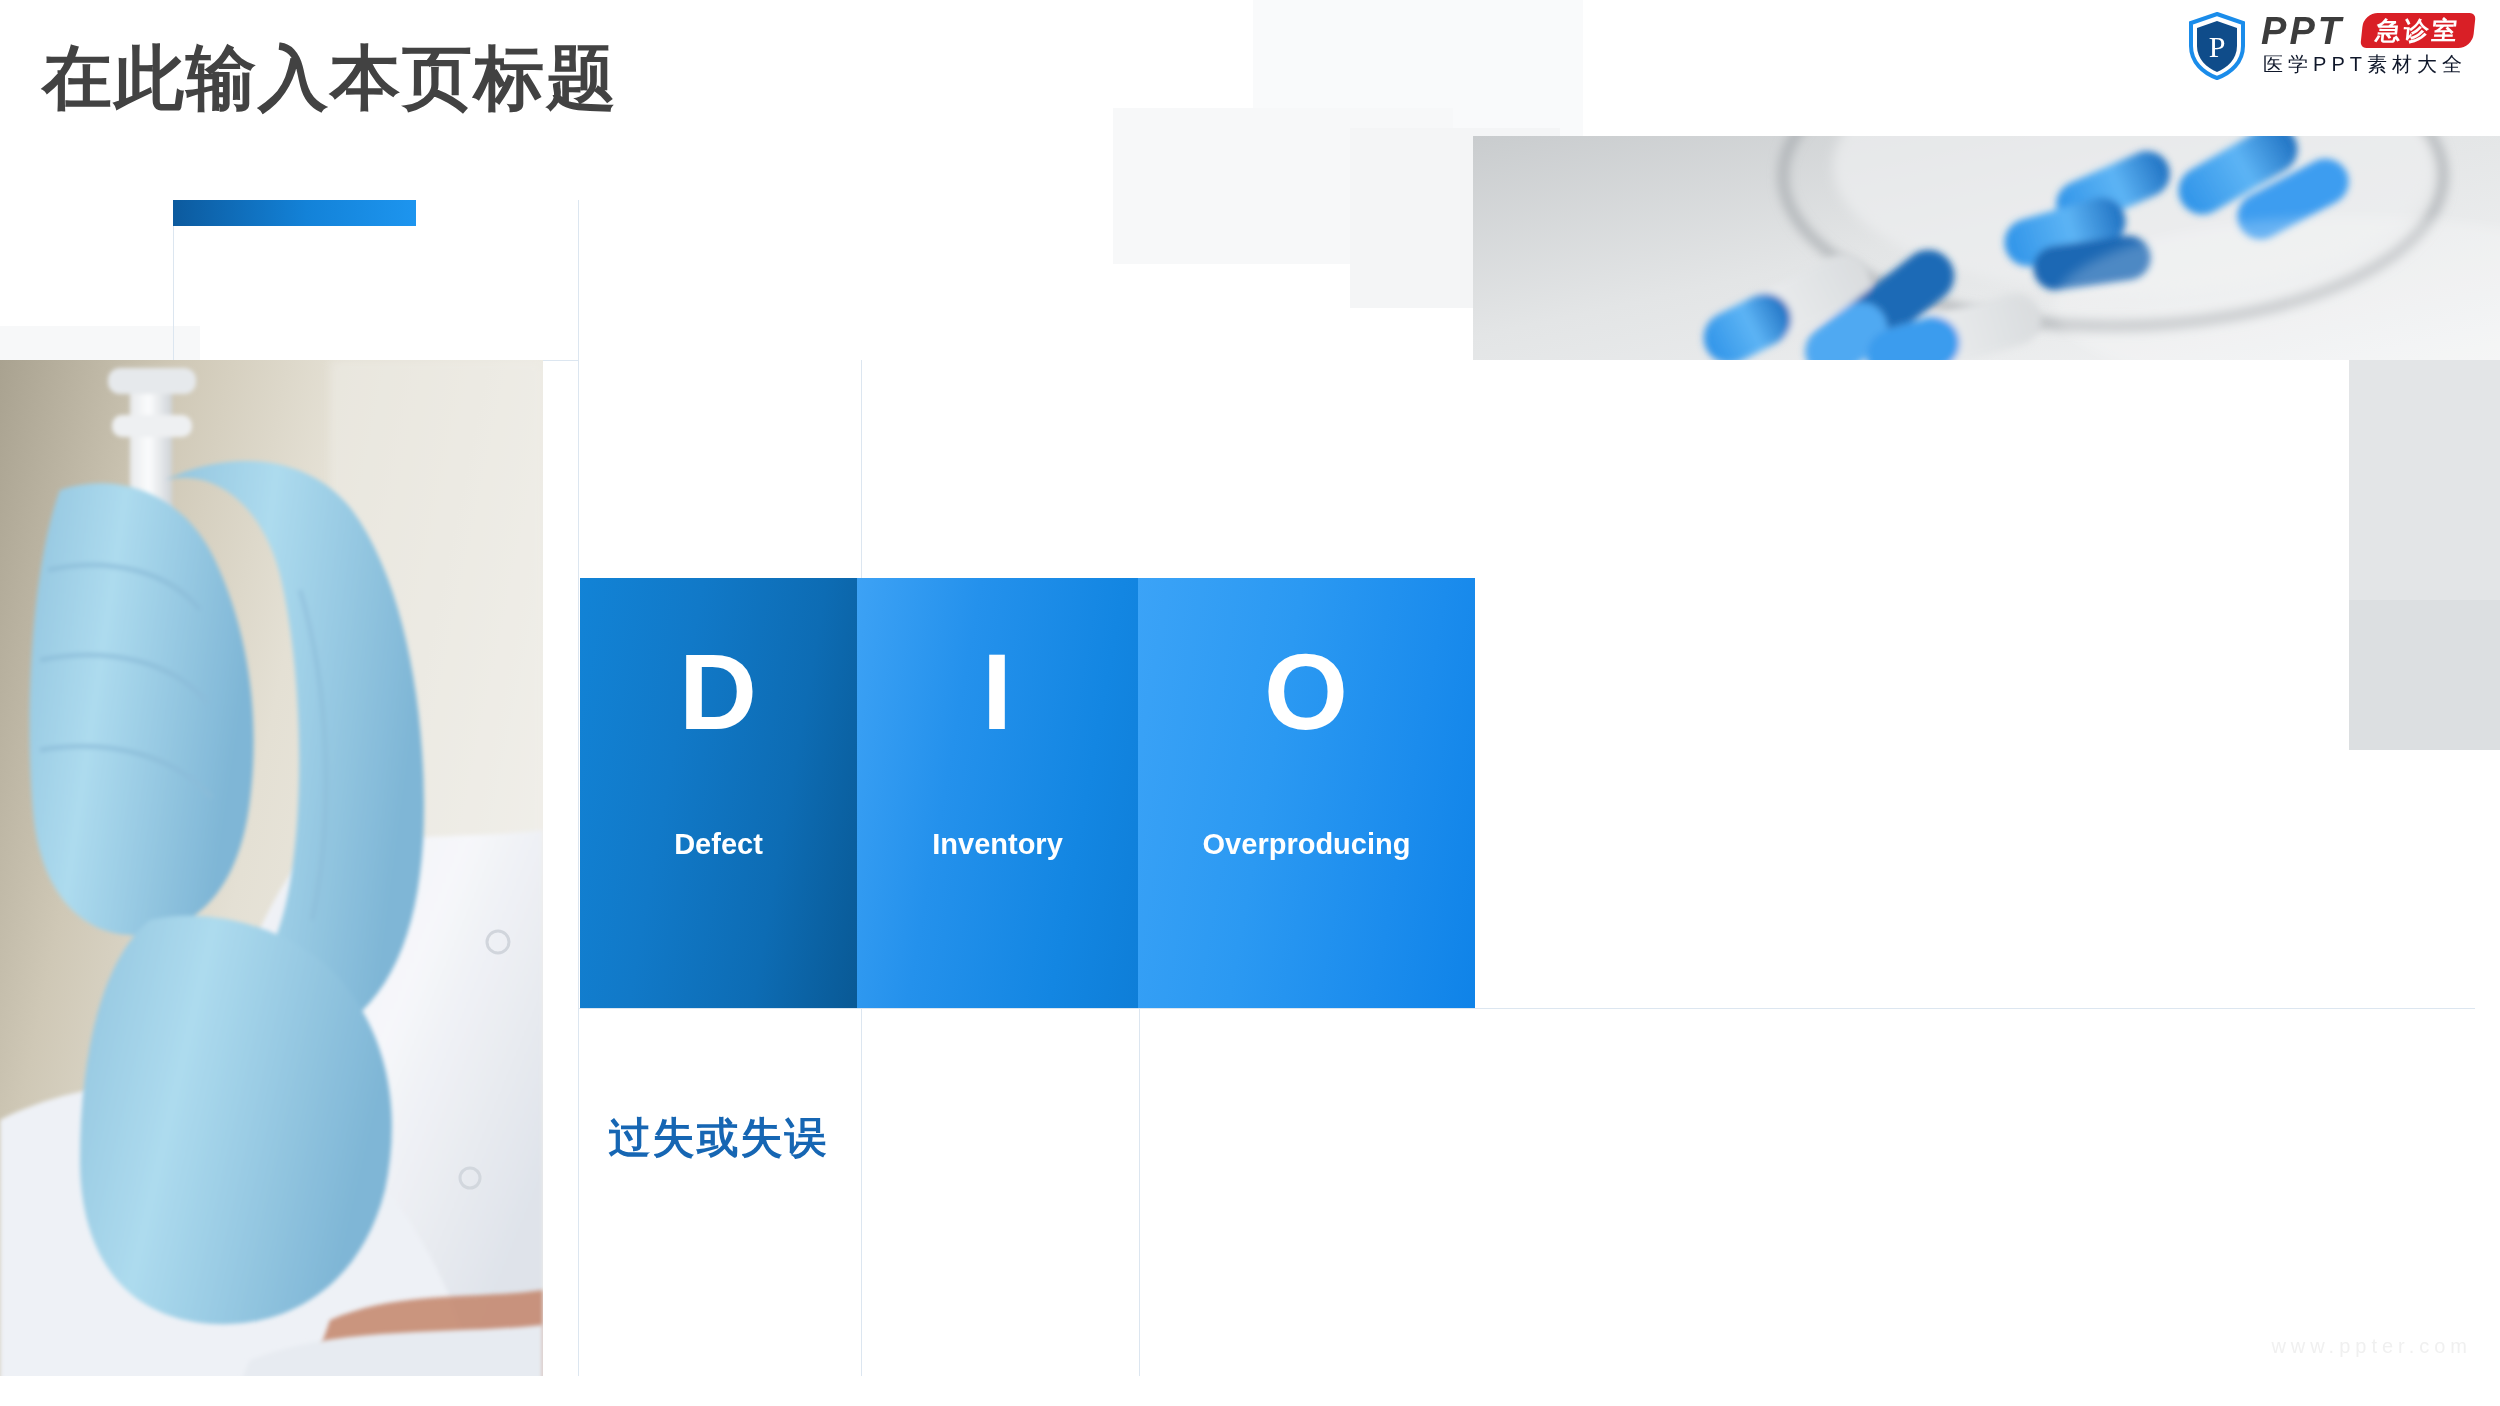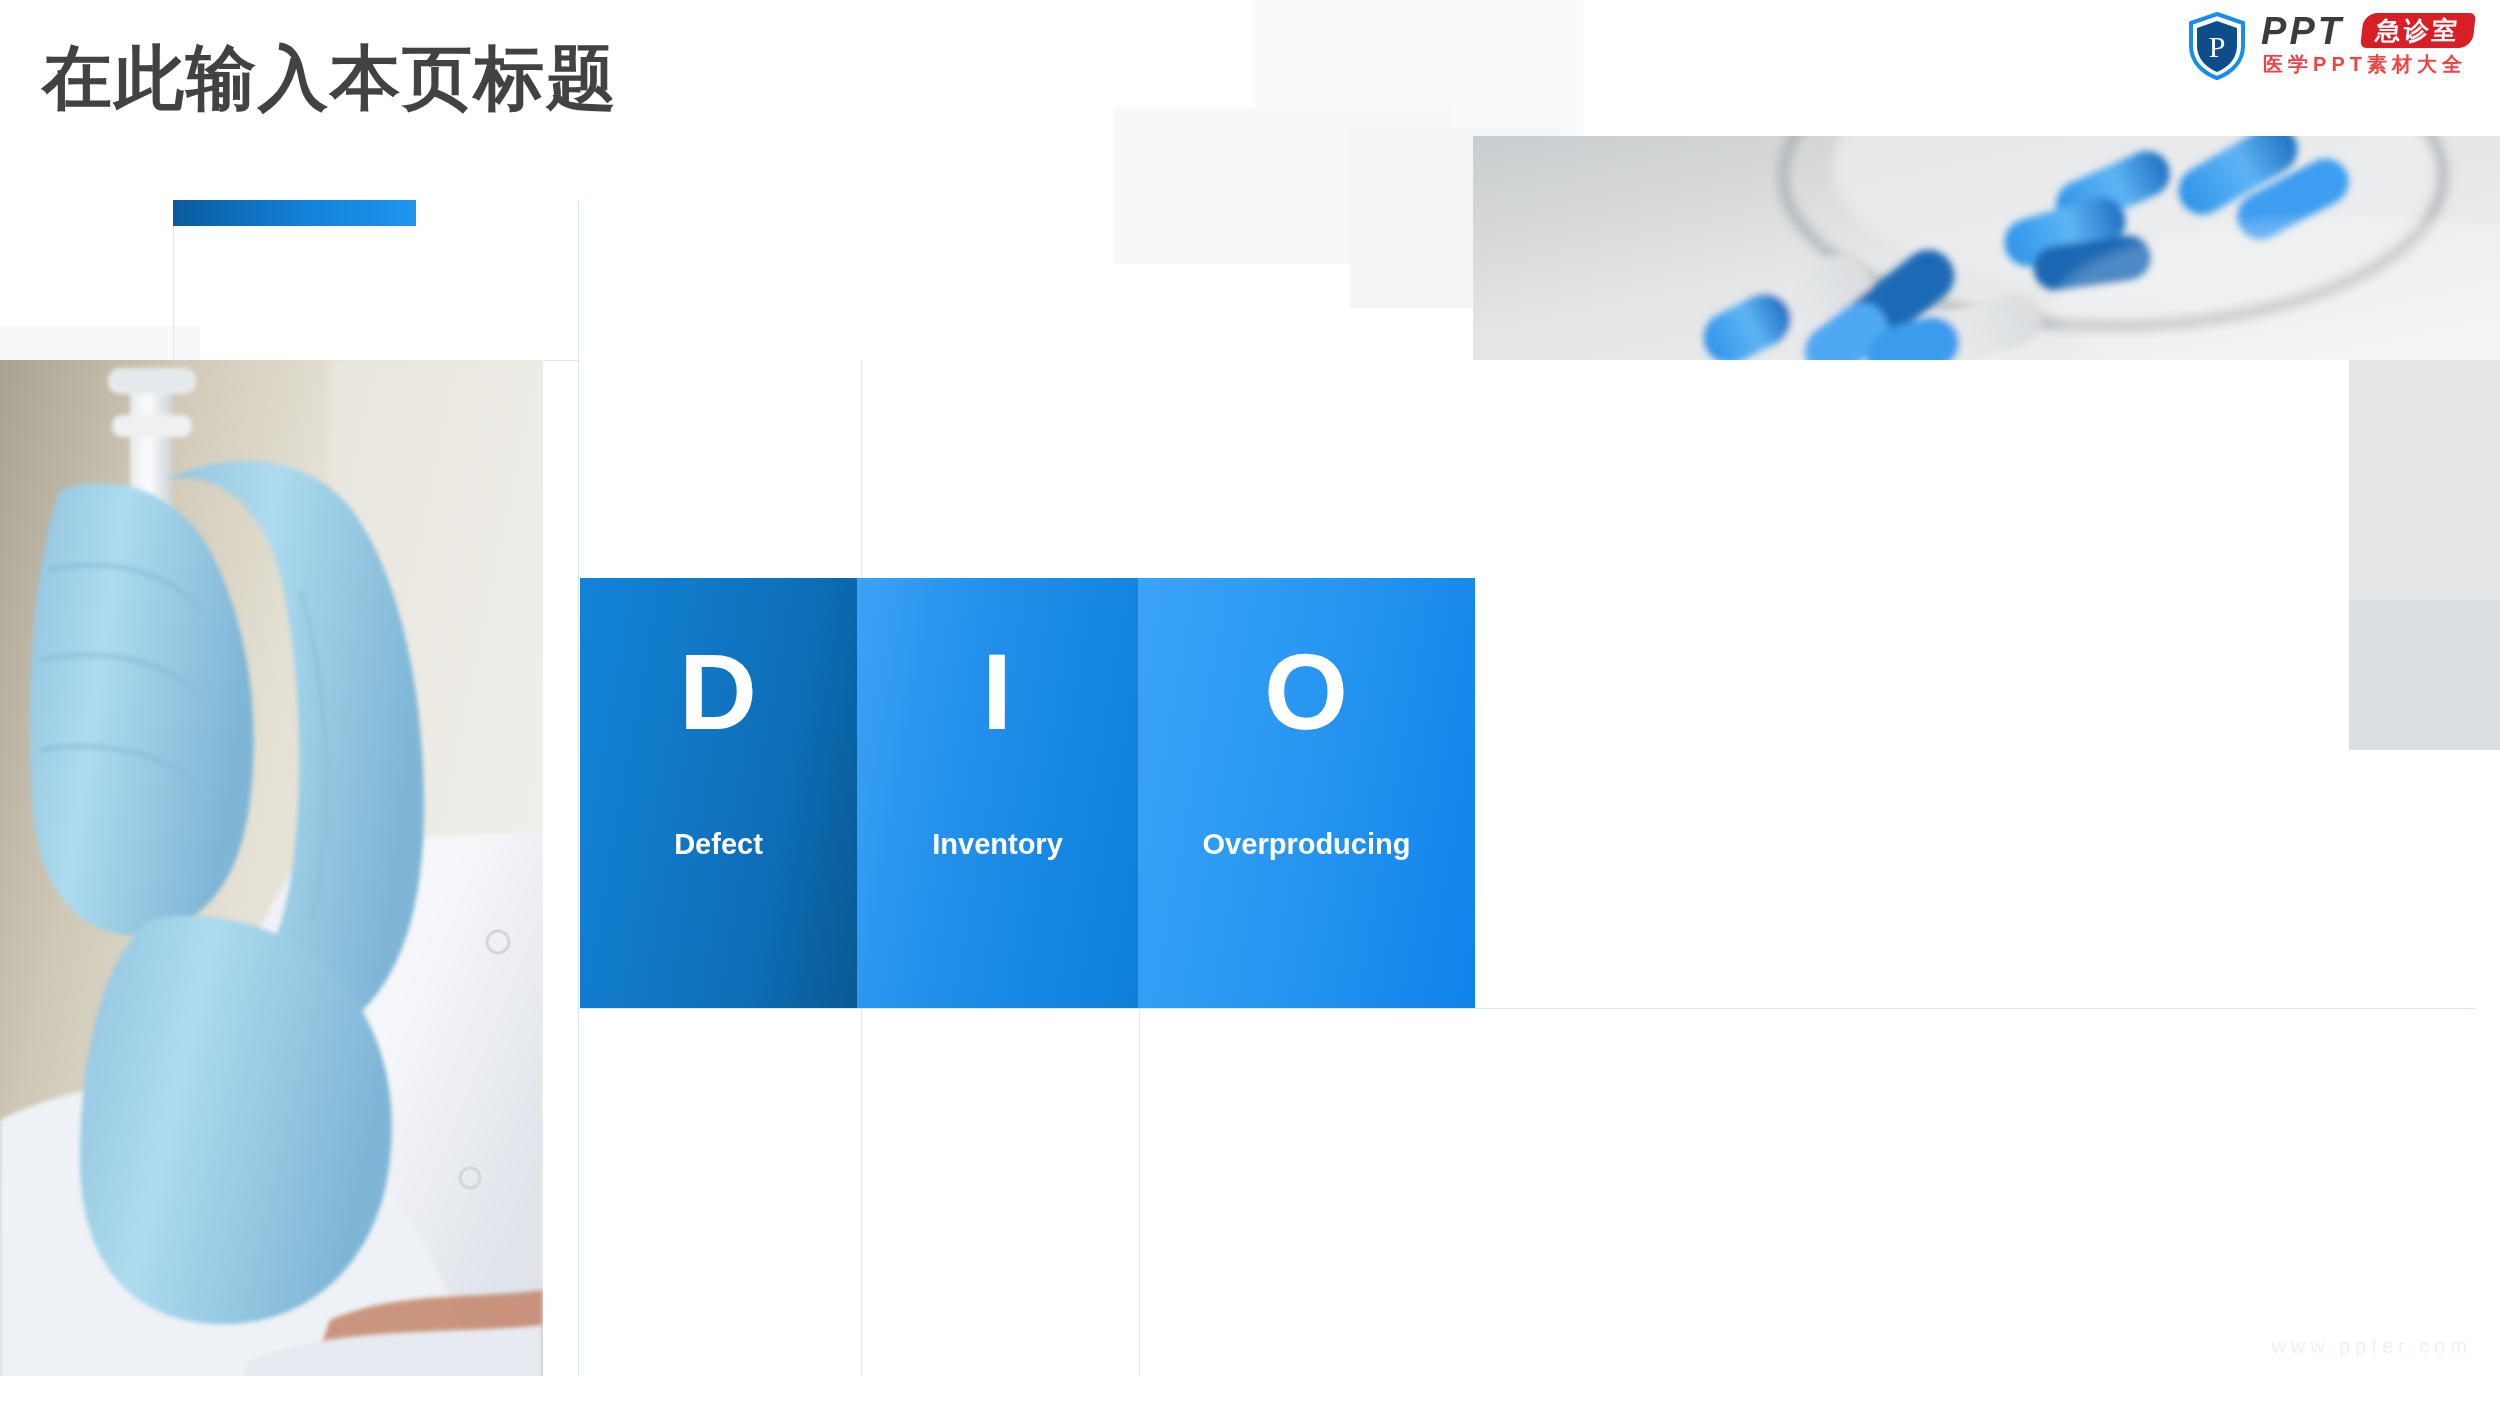--- a/index.html
+++ b/index.html
@@ -108,23 +108,23 @@
     font-size: 25px;
     font-weight: bold;
     padding: 4px 14px 5px 14px;
     border-radius: 14px 6px 14px 6px;
     letter-spacing: 3px;
     line-height: 1.05;
     transform: skewX(-6deg);
   }
   .logo-sub {
     font-size: 20px;
-    color: #ef4444;
+    color: #0f172a;
     letter-spacing: 5px;
-    font-weight: 700;
+    font-weight: 400;
     line-height: 1;
     padding-left: 2px;
   }
 
   
   .photo { position: absolute; overflow: hidden; }
 
   .photo-pills {
     left: 1473px; top: 136px; width: 1027px; height: 224px;
   }
@@ -374,16 +374,17 @@
   </div>
   <div class="card card-2">
     <div class="card-letter">I</div>
     <div class="card-label">Inventory</div>
   </div>
   <div class="card card-3">
     <div class="card-letter">O</div>
     <div class="card-label">Overproducing</div>
   </div>
 
+  <div class="caption caption-1">过失或失误</div>
 
   <div class="watermark">www.ppter.com</div>
 
 </div>
 
 </body></html>

